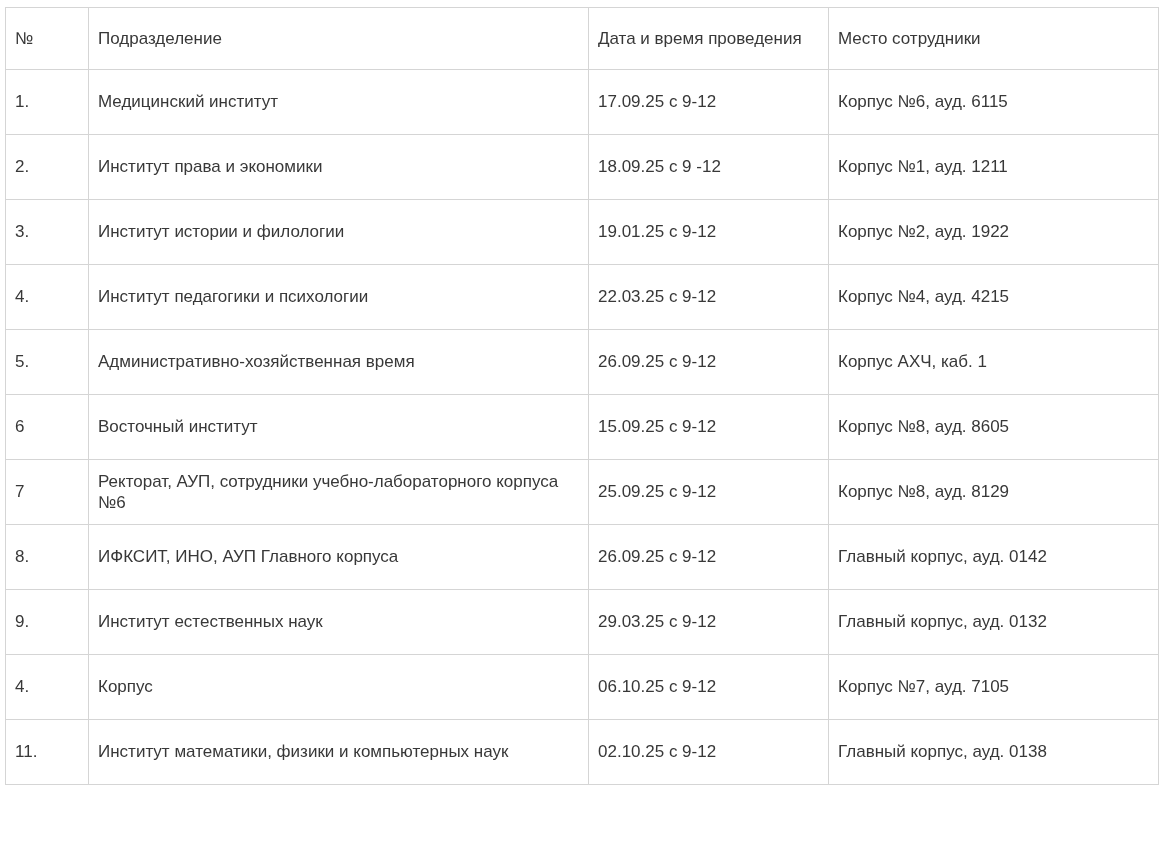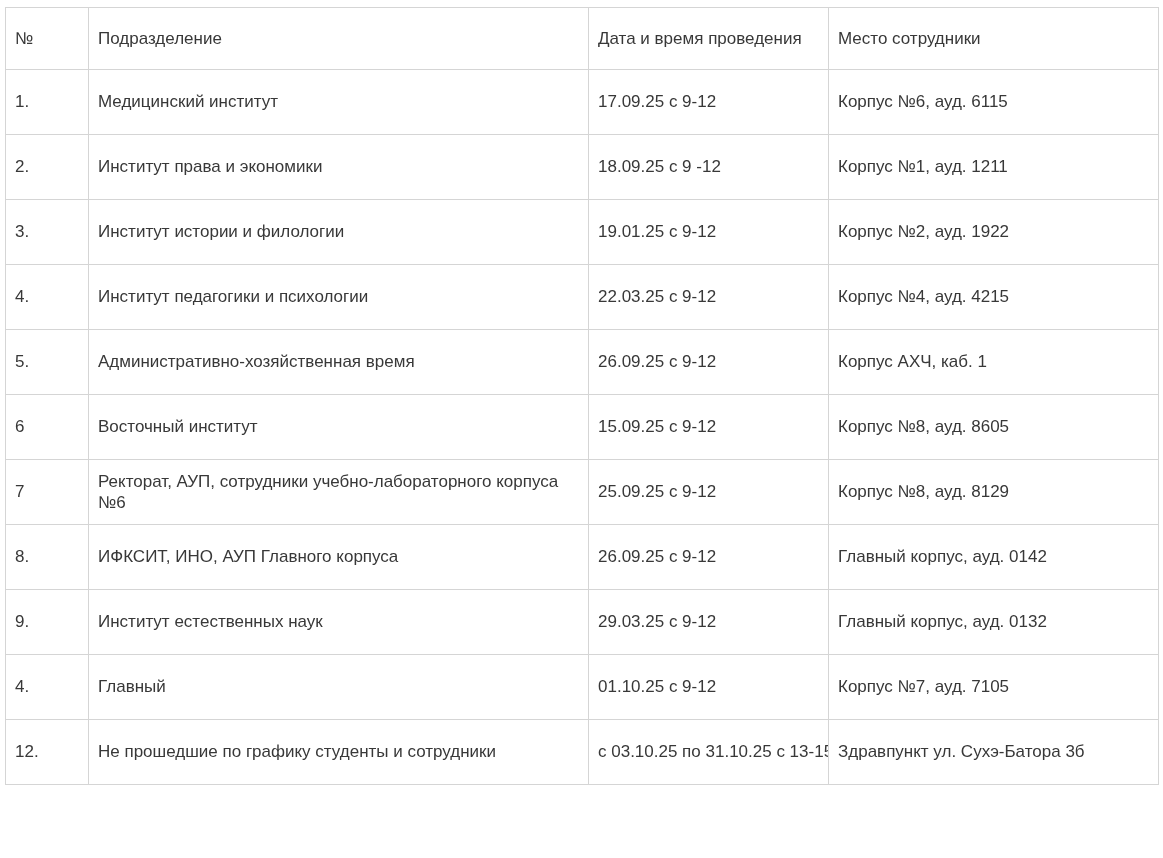--- a/index.html
+++ b/index.html
@@ -115,25 +115,25 @@
           <td class="c3">Главный корпус, ауд. 0142</td>
         </tr>
         <tr>
           <td class="c0">9.</td>
           <td class="c1">Институт естественных наук</td>
           <td class="c2">29.03.25 с 9-12</td>
           <td class="c3">Главный корпус, ауд. 0132</td>
         </tr>
         <tr>
           <td class="c0">4.</td>
-          <td class="c1">Главный</td>
-          <td class="c2">01.10.25 с 9-12</td>
+          <td class="c1">Корпус</td>
+          <td class="c2">06.10.25 с 9-12</td>
           <td class="c3">Корпус №7, ауд. 7105</td>
         </tr>
         <tr>
-          <td class="c0">12.</td>
-          <td class="c1">Не прошедшие по графику студенты и сотрудники</td>
-          <td class="c2">с 03.10.25 по 31.10.25 с 13-15</td>
-          <td class="c3">Здравпункт ул. Сухэ-Батора 3б</td>
+          <td class="c0">11.</td>
+          <td class="c1">Институт математики, физики и компьютерных наук</td>
+          <td class="c2">02.10.25 с 9-12</td>
+          <td class="c3">Главный корпус, ауд. 0138</td>
         </tr>
       </tbody>
   </table>
 </div>
 
 </body></html>

